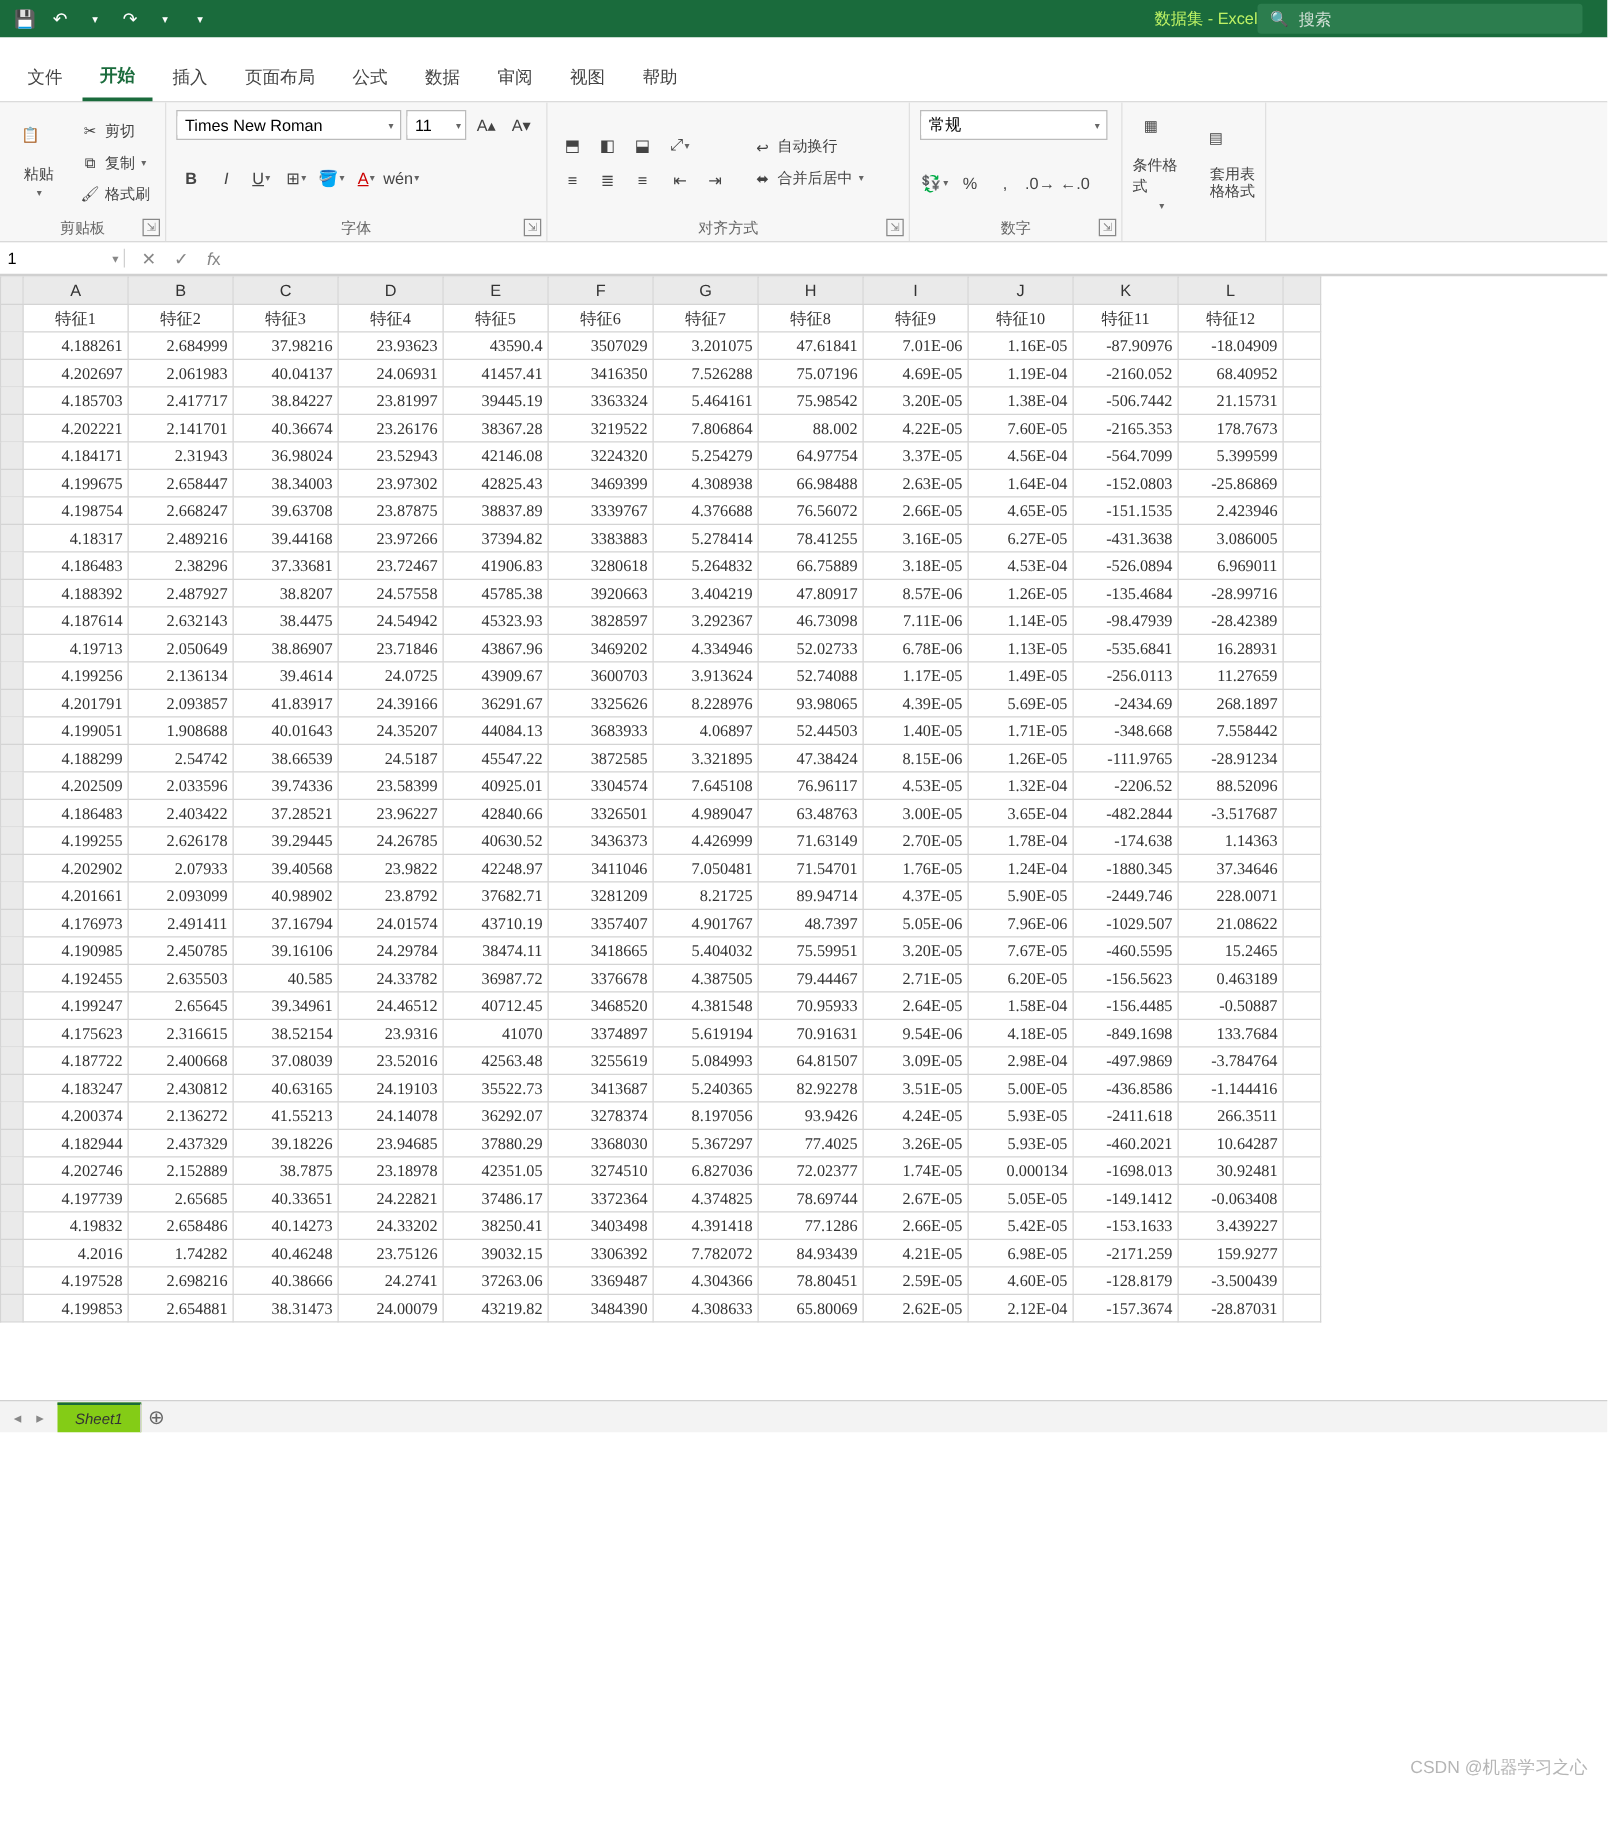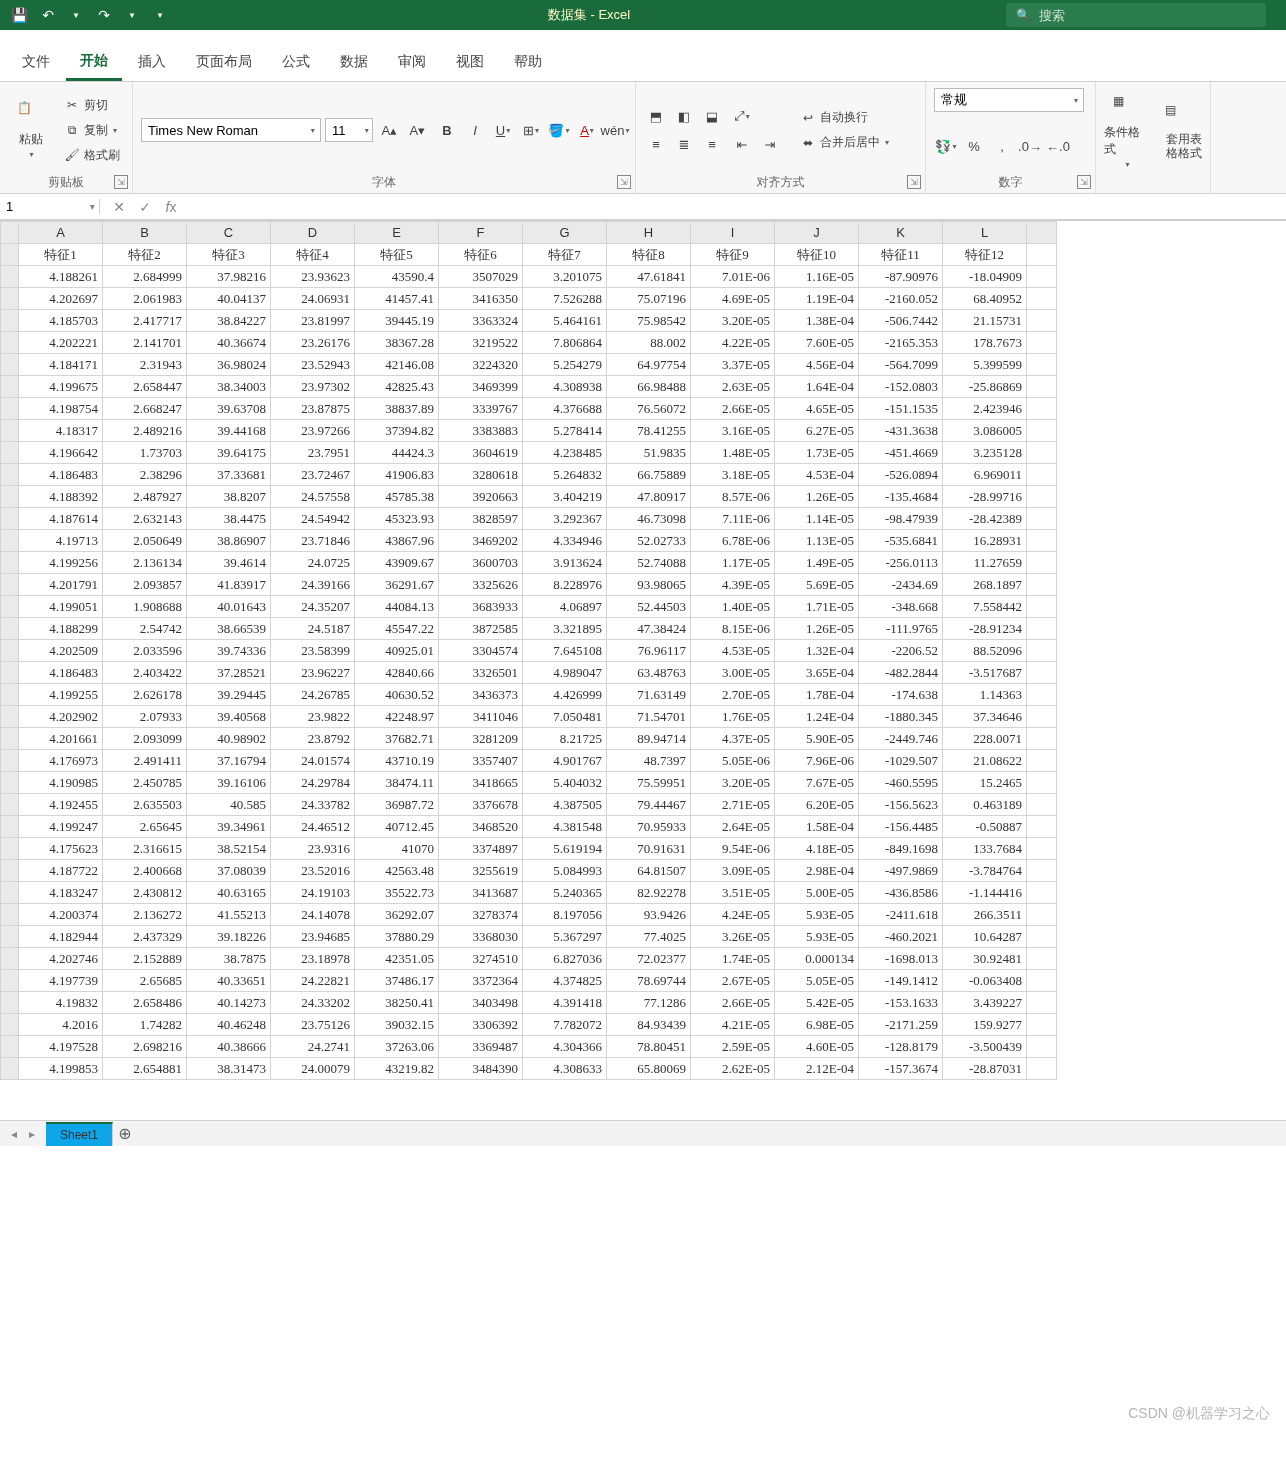--- a/index.html
+++ b/index.html
@@ -1,21 +1,21 @@
 <!DOCTYPE html>
 <html><head>
 <meta charset="utf-8">
 <style>
 * { margin: 0; padding: 0; box-sizing: border-box; font-family: "Microsoft YaHei", Arial, sans-serif; }
 body { background: #fff; font-size: 12px; color: #333; width: 1286px; }
 
 .titlebar { background: #1a6b3c; height: 30px; display: flex; align-items: center; color: #fff; }
 .titlebar .qat { display: flex; align-items: center; gap: 4px; padding-left: 8px; }
 .titlebar .qat .qbtn { width: 24px; height: 24px; display: flex; align-items: center; justify-content: center; color: #fff; font-size: 14px; }
-.titlebar .title { flex: 1; text-align: center; font-size: 13px; color: #fef9c3; }
+.titlebar .title { flex: 1; text-align: right; font-size: 13px; color: #bef264; }
 .titlebar .search { display: flex; align-items: center; background: #2c7d4e; border-radius: 3px; height: 24px; padding: 0 10px; width: 260px; margin-right: 20px; gap: 8px; }
 .titlebar .search input { background: transparent; border: none; outline: none; color: #d0e0d5; font-size: 13px; width: 100%; }
 .titlebar .search input::placeholder { color: #d0e0d5; }
 
 .tabstrip { background: #fff; border-bottom: 1px solid #d0d0d0; display: flex; align-items: flex-end; height: 52px; padding-left: 8px; gap: 2px; }
 .tabstrip .tab { padding: 8px 14px; font-size: 14px; color: #444; cursor: pointer; border-bottom: 2px solid transparent; }
 .tabstrip .tab.active { color: #1a6b3c; border-bottom: 3px solid #1a6b3c; font-weight: 600; }
 
 .ribbon { display: flex; background: #f7f7f7; border-bottom: 1px solid #d0d0d0; height: 112px; }
 .rgroup { border-right: 1px solid #e0e0e0; padding: 6px 8px 2px; display: flex; flex-direction: column; justify-content: space-between; position: relative; }
@@ -53,21 +53,21 @@
 table.grid th.corner { width: 18px; background: #eaeaea; }
 table.grid th.rowhdr { width: 18px; background: #eaeaea; text-align: center; font-size: 11px; }
 table.grid td { text-align: right; font-family: "Times New Roman", serif; }
 table.grid tr.hdr-row td { text-align: center; }
 table.grid th.colhdr { width: 84px; }
 table.grid td.empty-col, table.grid th.empty-col { width: 30px; }
 
 .sheetbar { display: flex; align-items: center; border-top: 1px solid #d0d0d0; height: 26px; background: #f3f3f3; }
 .sheetbar .nav { display: flex; gap: 2px; padding: 0 6px; color: #888; }
 .sheetbar .nav span { width: 16px; text-align: center; }
-.sheetbar .tab { padding: 4px 14px; background: #0ea5e9; border-top: 2px solid #1a6b3c; border-right: 1px solid #ccc; font-size: 12px; }
+.sheetbar .tab { padding: 4px 14px; background: #84cc16; border-top: 2px solid #1a6b3c; border-right: 1px solid #ccc; font-size: 12px; font-style: italic; }
 .sheetbar .add { width: 24px; text-align: center; color: #666; font-size: 16px; }
 
 .watermark { position: fixed; right: 16px; bottom: 48px; color: rgba(120,120,120,0.55); font-size: 14px; pointer-events: none; }
 </style>
 </head>
 <body>
 
 <div class="titlebar">
   <div class="qat">
     <div class="qbtn">💾</div>
@@ -119,21 +119,21 @@
             <span class="si">🖌</span>
             <span>格式刷</span>
           </div>
       </div>
     </div>
     <div class="glabel">剪贴板</div>
     <div class="dlg">⇲</div>
   </div>
 
   <div class="rgroup" style="min-width:300px">
-    <div class="rgroup-body" style="flex-direction:row;gap:6px">
+    <div class="rgroup-body" style="flex-direction:column;gap:18px">
       <div class="hstack">
         <div class="combo" style="width:180px">
             <input value="Times New Roman" style="">
             <span class="dd">▾</span>
           </div>
         <div class="combo" style="width:48px">
             <input value="11" style="">
             <span class="dd">▾</span>
           </div>
         <div class="iconbtn">A▴</div>
@@ -408,36 +408,20 @@
           <td>5.278414</td>
           <td>78.41255</td>
           <td>3.16E-05</td>
           <td>6.27E-05</td>
           <td>-431.3638</td>
           <td>3.086005</td>
           <td class="empty-col"></td>
         </tr>
         <tr>
           <th class="rowhdr"></th>
-          <td>4.196642</td>
-          <td>1.73703</td>
-          <td>39.64175</td>
-          <td>23.7951</td>
-          <td>44424.3</td>
-          <td>3604619</td>
-          <td>4.238485</td>
-          <td>51.9835</td>
-          <td>1.48E-05</td>
-          <td>1.73E-05</td>
-          <td>-451.4669</td>
-          <td>3.235128</td>
-          <td class="empty-col"></td>
-        </tr>
-        <tr>
-          <th class="rowhdr"></th>
           <td>4.186483</td>
           <td>2.38296</td>
           <td>37.33681</td>
           <td>23.72467</td>
           <td>41906.83</td>
           <td>3280618</td>
           <td>5.264832</td>
           <td>66.75889</td>
           <td>3.18E-05</td>
           <td>4.53E-04</td>

